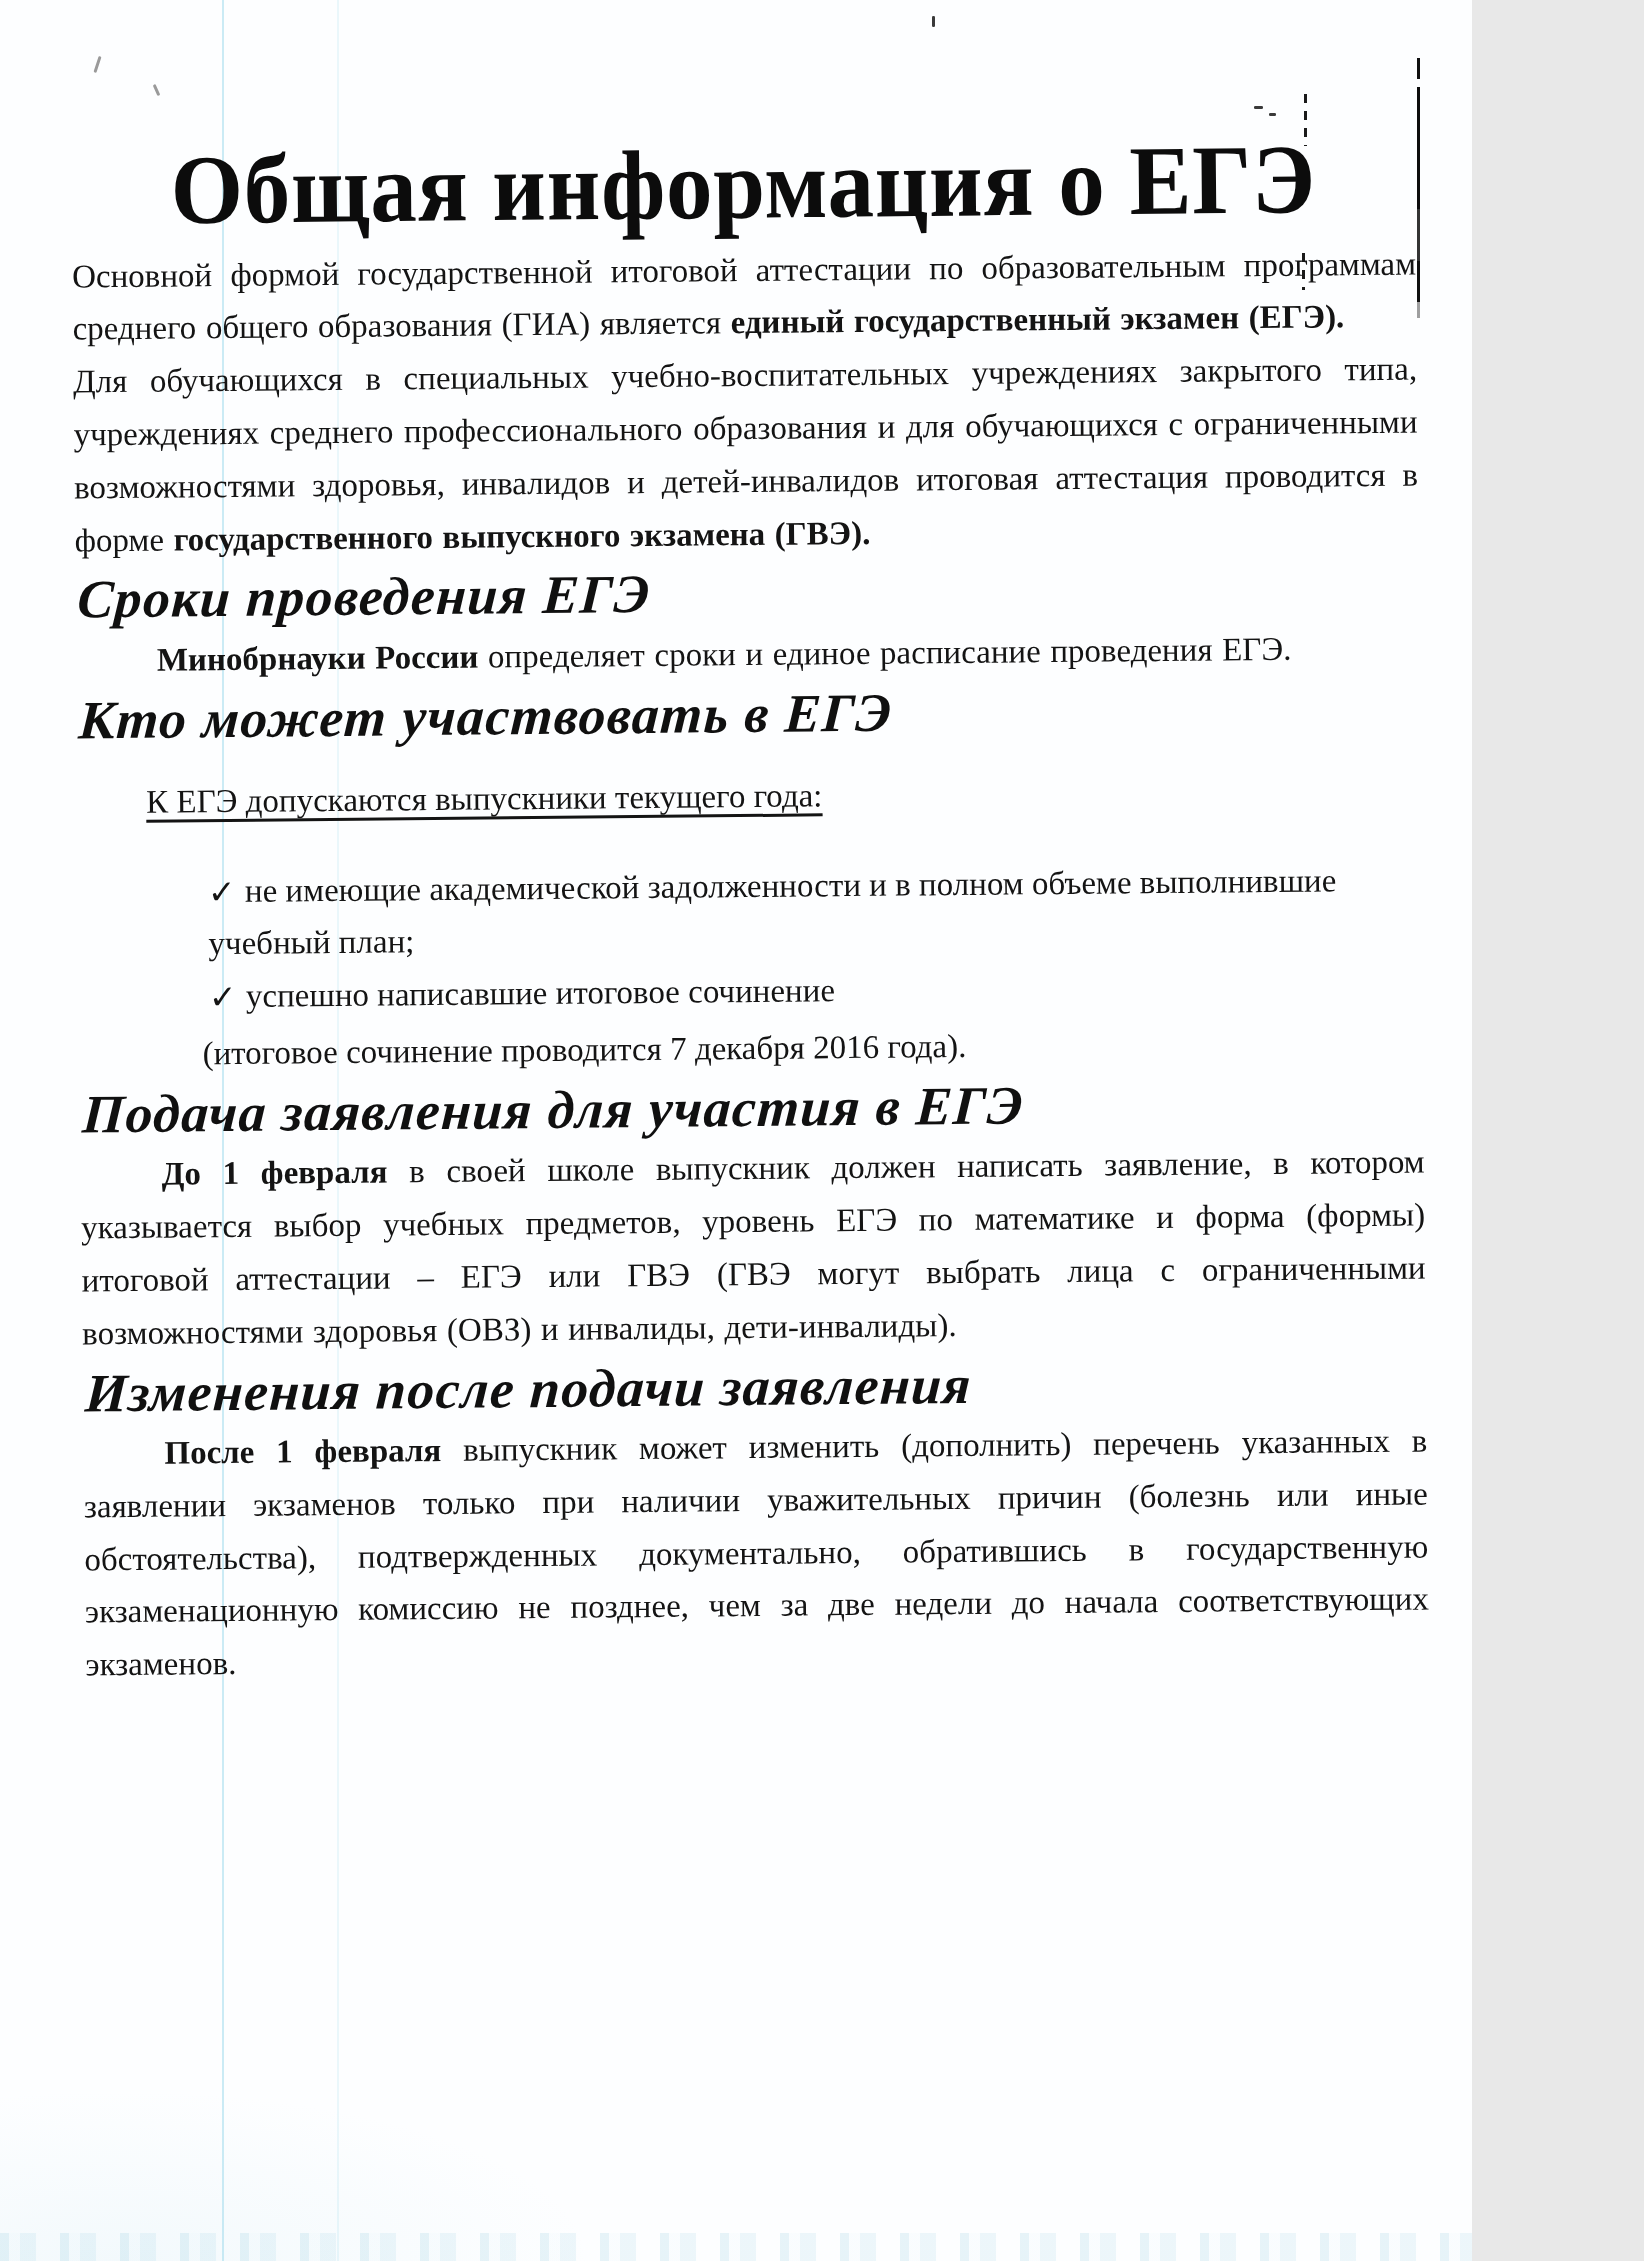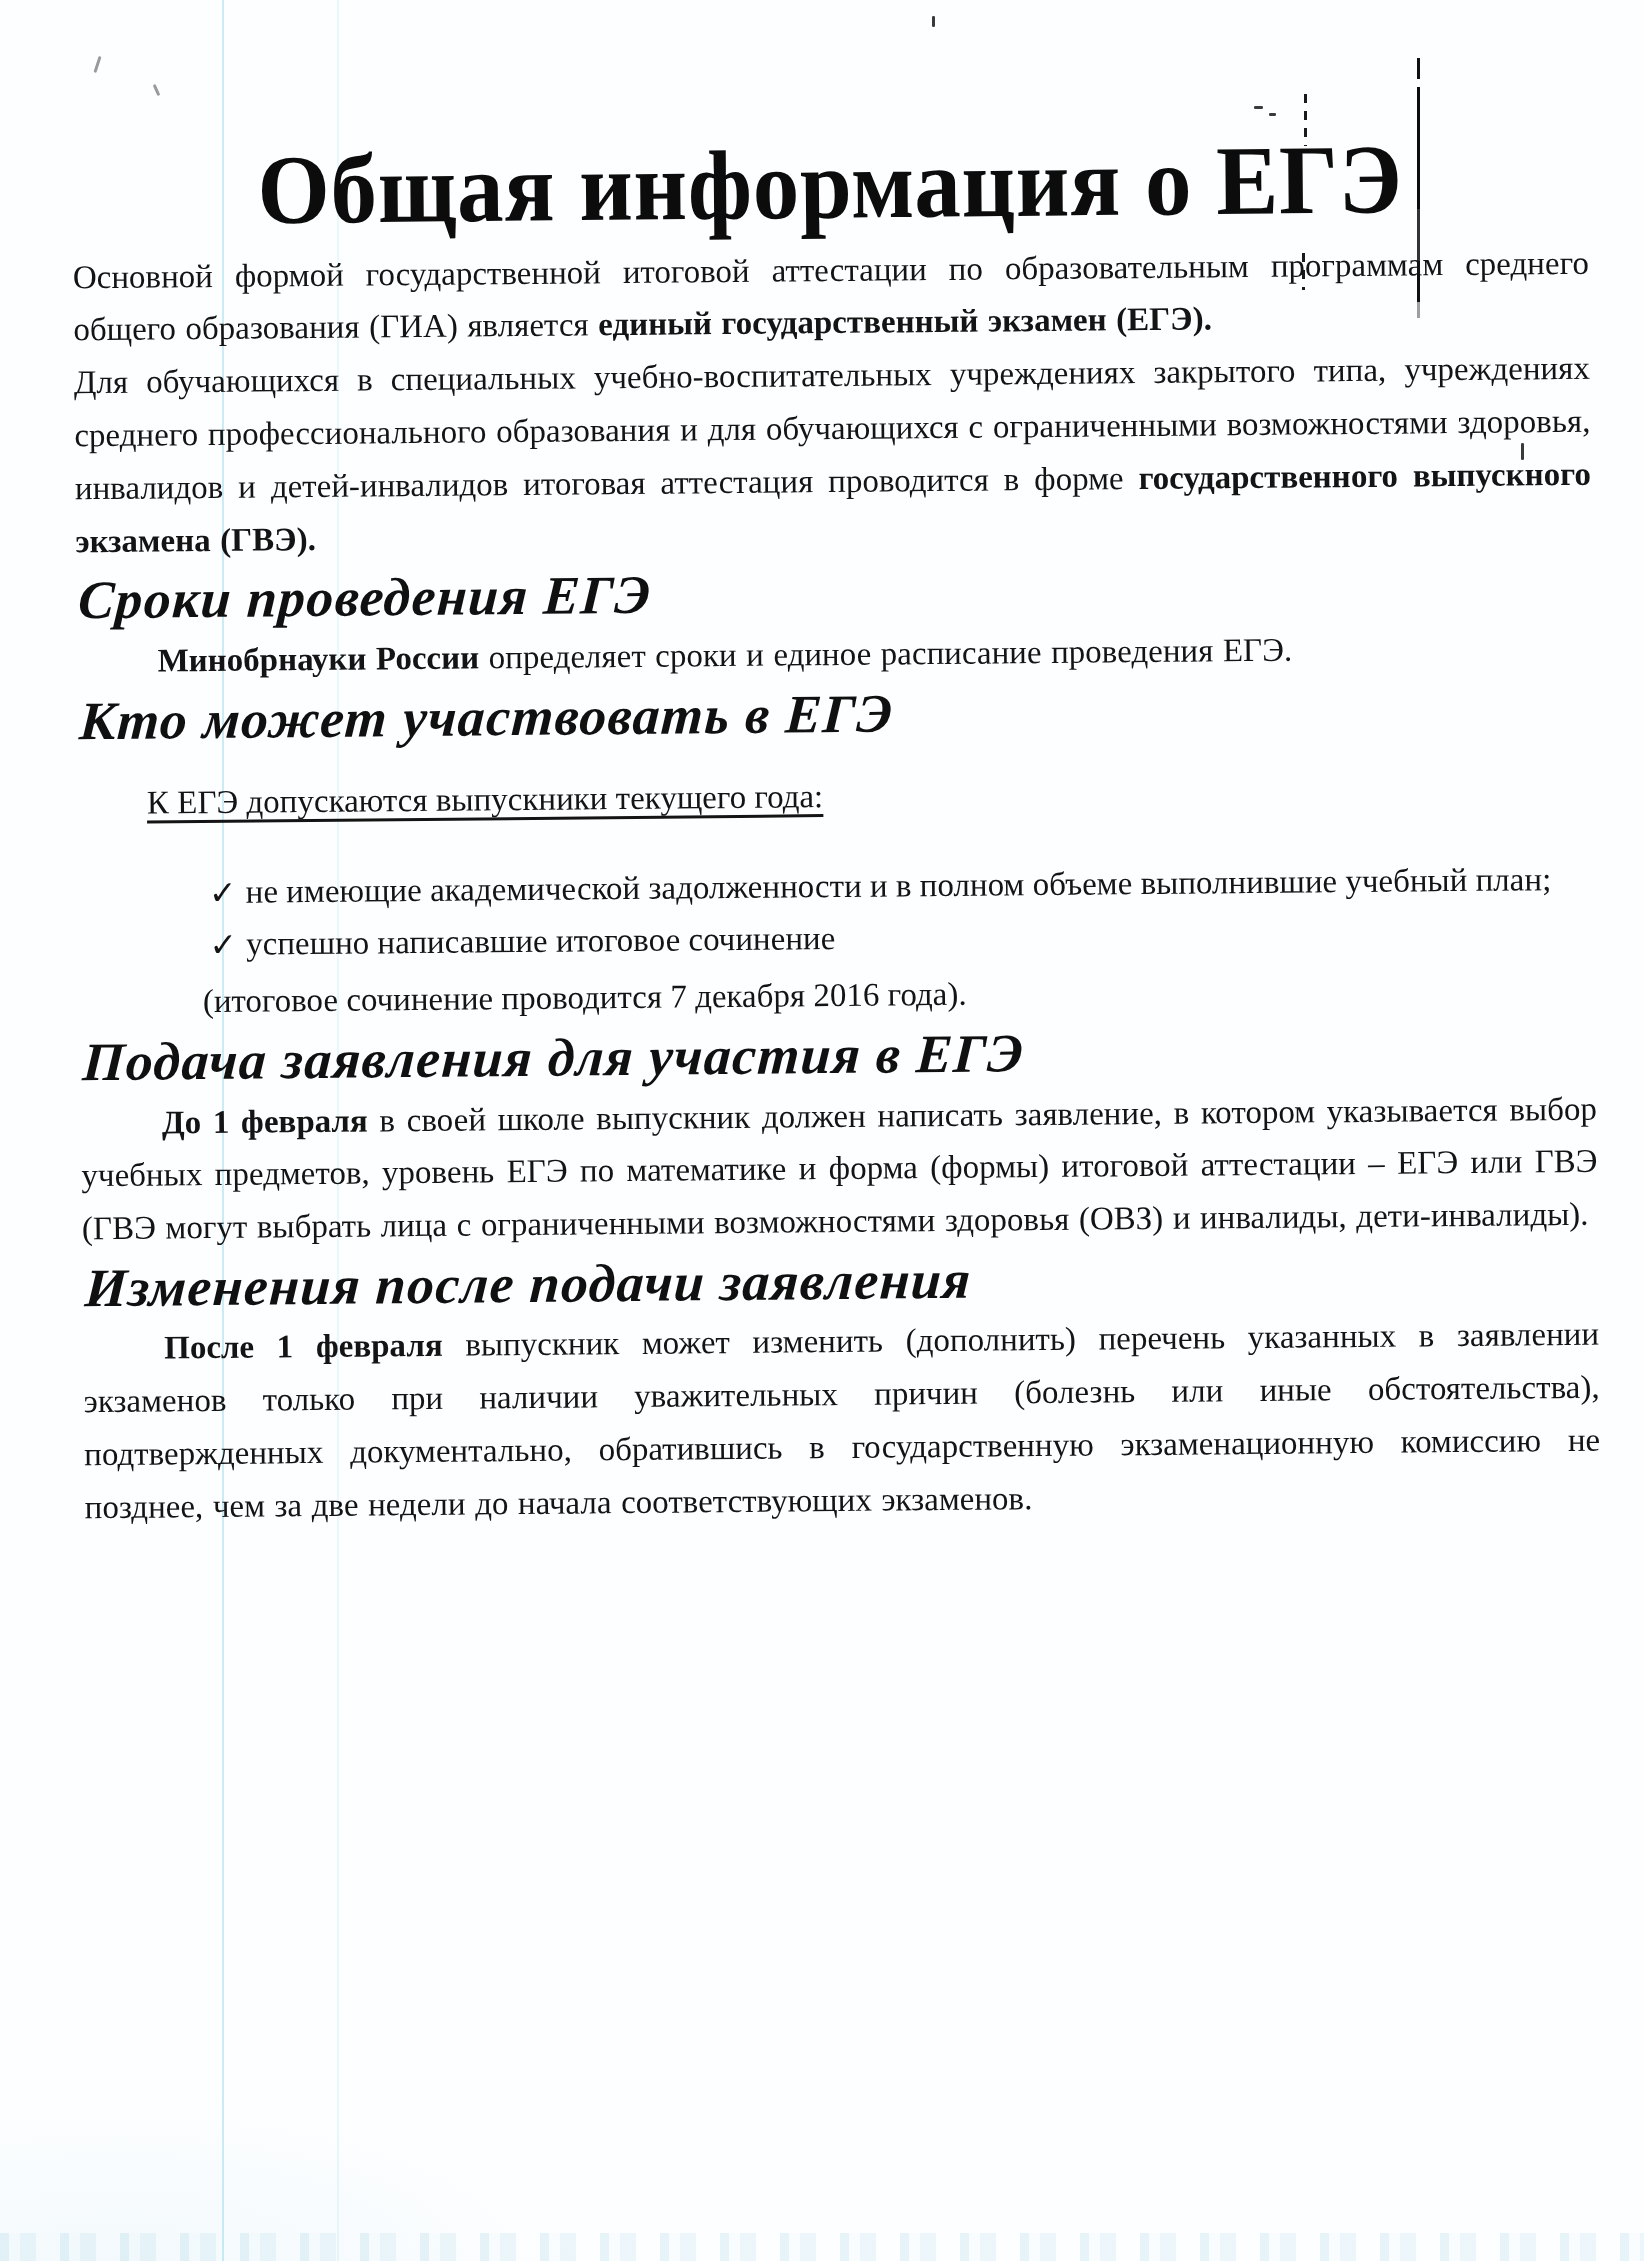--- a/index.html
+++ b/index.html
@@ -1,18 +1,18 @@
 <!DOCTYPE html>
 <html style="font-size:10.6px"><head>
 <meta charset="utf-8">
 <style>
   html,body { margin:0; padding:0; background:#e8e8e8; }
   .paper {
     position:relative;
-    width:1644px; height:2261px;
+    width:1472px; height:2261px;
     background:#fdfeff;
     overflow:hidden;
     font-family:"Liberation Serif", serif;
     color:#141414;
   }
   
   .scan-line-cyan {
     position:absolute; top:0; bottom:0; width:2px;
     background:rgba(110,200,225,0.35);
   }

